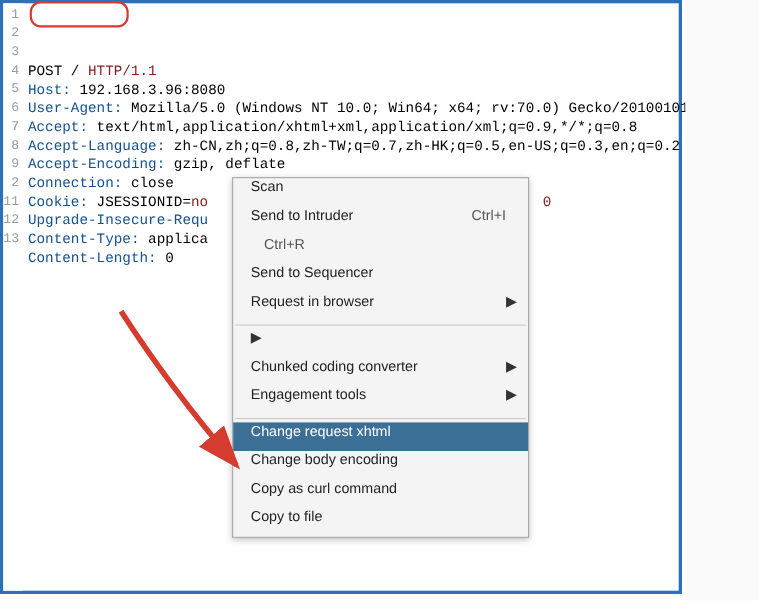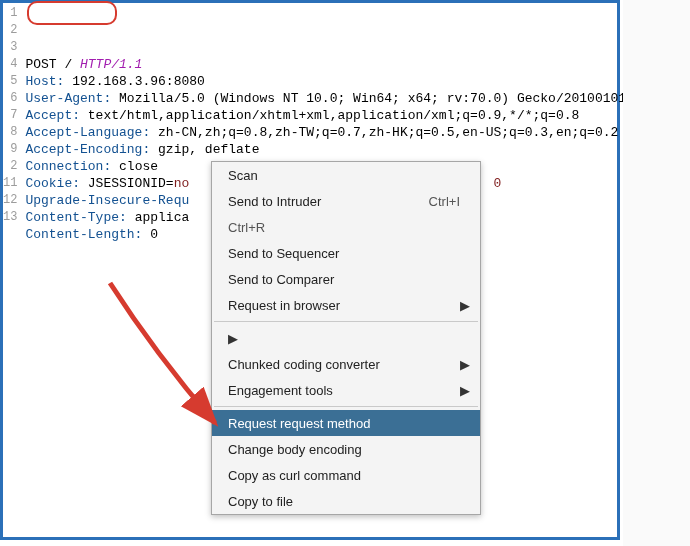--- a/index.html
+++ b/index.html
@@ -2,31 +2,31 @@
 <html><head>
 <meta charset="utf-8">
 <style>
   html,body{margin:0;padding:0;width:690px;height:546px;background:#fff;font-family:"Consolas","Courier New",monospace;font-size:13px;overflow:hidden;}
   .outer{position:relative;border:3px solid #2b70b8;width:620px;height:540px;box-sizing:border-box;background:#fff;}
   .right-strip{position:absolute;left:623px;top:0;width:67px;height:546px;background:#fafafa;}
   
   .editor{display:flex;width:100%;height:100%;}
   .gutter{width:26px;background:#fff;color:#9c9c9c;text-align:right;padding:2px 4px 0 0;box-sizing:border-box;line-height:17px;font-size:12px;user-select:none;}
   .code{flex:1;padding:2px 0 0 4px;line-height:17px;white-space:pre;color:#000;position:relative;}
-  .hl-blue{color:#a21caf;font-style:italic;}
+  .hl-blue{color:#7f1d1d;}
   .hl-key{color:#135191;}
   .hl-red{color:#7f1d1d;}
   .highlight-line{position:absolute;left:0;right:0;top:1px;height:17px;background:#e6efe2;z-index:-1;}
   
   .circle{position:absolute;left:24px;top:-2px;width:86px;height:20px;border:2px solid #d63b2f;border-radius:10px;z-index:3;pointer-events:none;}
   
   .ctxmenu{position:absolute;left:208px;top:158px;width:268px;background:#f4f4f4;border:1px solid #a6a6a6;box-shadow:0 2px 6px rgba(0,0,0,0.25);font-family:Tahoma,Arial,sans-serif;font-size:13px;color:#222;z-index:10;}
-  .mi{display:flex;align-items:center;height:26px;padding:0 10px 0 16px;cursor:default;}
+  .mi{display:flex;align-items:flex-start;height:26px;padding:0 10px 0 16px;cursor:default;}
   .mi .lbl{flex:1;}
-  .mi .sc{color:#555;margin-left:0;}
+  .mi .sc{color:#555;margin-left:12px;}
   .mi .arr{width:10px;text-align:right;color:#333;}
   .mi.selected{background:#3b6f95;color:#fff;}
   .sep{height:1px;background:#c9c9c9;margin:3px 2px;}
   
   .arrow-svg{position:absolute;left:102px;top:275px;width:130px;height:150px;z-index:11;pointer-events:none;}
   
   .wm{position:absolute;left:10px;bottom:10px;font-family:Arial,sans-serif;font-size:28px;letter-spacing:3px;color:#d9d9d9;font-weight:bold;z-index:0;}
   .wm .bars{display:inline-block;vertical-align:middle;margin-right:4px;}
   .wm .bars span{display:inline-block;width:5px;height:22px;background:#d9d9d9;margin-right:3px;}
 </style>
@@ -69,42 +69,38 @@
       </div>
       <div class="mi">
         <span class="sc">Ctrl+R</span>
         <span class="arr"></span>
       </div>
       <div class="mi">
         <span class="lbl">Send to Sequencer</span>
         <span class="arr"></span>
       </div>
       <div class="mi">
-        <span class="lbl">Send to Comparer</span>
-        <span class="arr"></span>
-      </div>
-      <div class="mi">
         <span class="lbl">Request in browser</span>
         <span class="arr">▶</span>
       </div>
       <div class="sep"></div>
       <div class="mi">
         <span class="arr">▶</span>
       </div>
       <div class="mi">
         <span class="lbl">Chunked coding converter</span>
         <span class="arr">▶</span>
       </div>
       <div class="mi">
         <span class="lbl">Engagement tools</span>
         <span class="arr">▶</span>
       </div>
       <div class="sep"></div>
       <div class="mi selected">
-        <span class="lbl">Request request method</span>
+        <span class="lbl">Change request xhtml</span>
         <span class="arr"></span>
       </div>
       <div class="mi">
         <span class="lbl">Change body encoding</span>
         <span class="arr"></span>
       </div>
       <div class="mi">
         <span class="lbl">Copy as curl command</span>
         <span class="arr"></span>
       </div>

